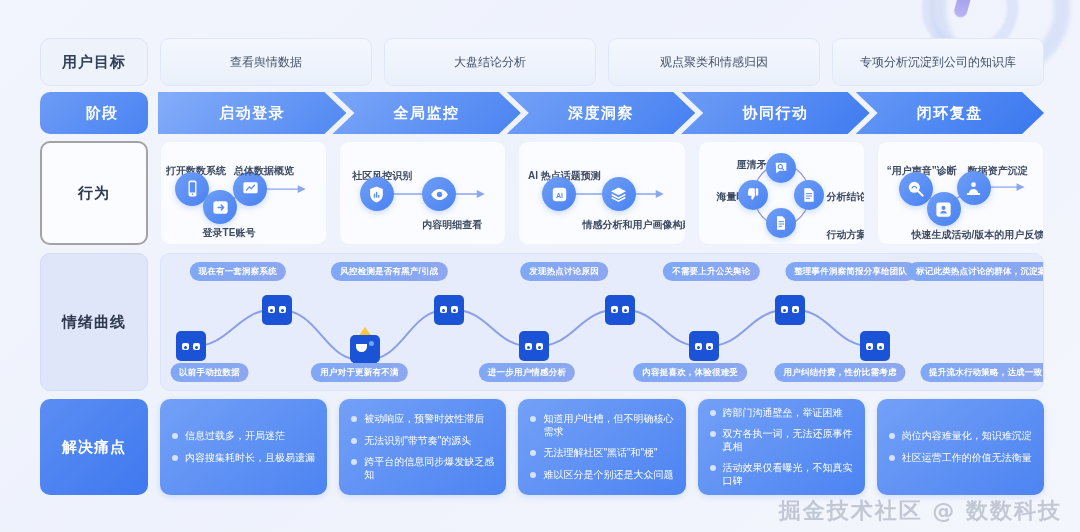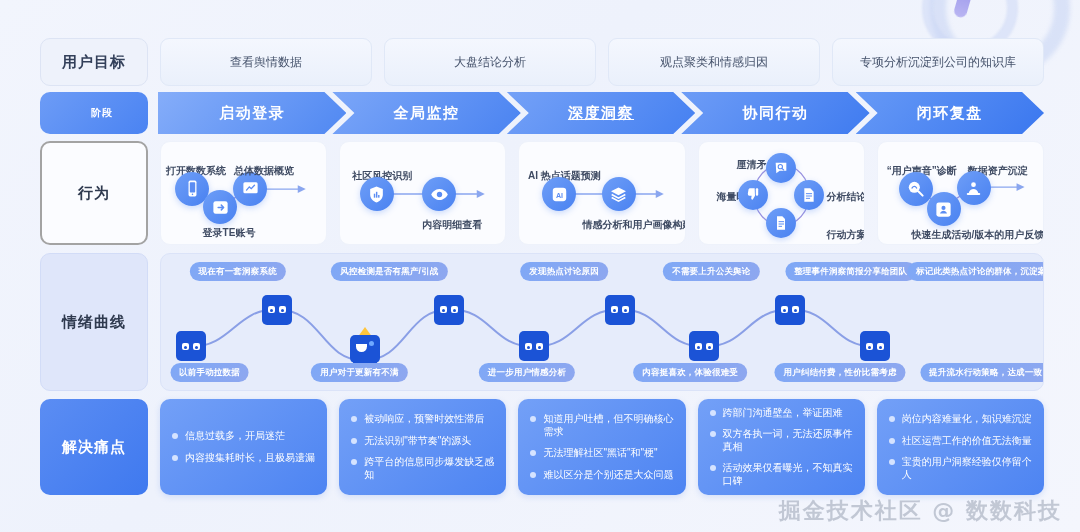--- a/index.html
+++ b/index.html
@@ -49,21 +49,21 @@
     background: #eef2fb; border: 1px solid #dde4f4; color: #33405a;
   }
   .rowlabel.white { background: #fbfcff; border: 2px solid #a3a3a3; }
   .rowlabel.lav { background: #dfe6fa; border: 1px solid #d2dcf7; }
   .rowlabel.blue {
     background: linear-gradient(135deg,#5b8df3,#3f79ef);
     color: #fff; border: none;
   }
   .rowlabel.stage {
     background: linear-gradient(135deg,#6d9cf6,#4a83f2);
-    color: #fff; border: none; font-size: 10px; padding-left: 16px;
+    color: #fff; border: none; font-size: 15px; padding-left: 16px;
   }
 
   
   #row-goals { top: 38px; height: 48px; gap: 12px; }
   .goal-card {
     flex: 1;
     display: flex; align-items: center; justify-content: center;
     background: linear-gradient(180deg,#f4f7fe,#eaf0fb);
     border: 1px solid #e0e8f7;
     border-radius: 9px;
@@ -81,21 +81,21 @@
     background: linear-gradient(135deg,#7aa6f8 0%,#4a82f1 100%);
     clip-path: polygon(0 0, calc(100% - 22px) 0, 100% 50%, calc(100% - 22px) 100%, 0 100%, 22px 50%);
     margin-left: -16px;
   }
   .stage-item:first-child {
     clip-path: polygon(0 0, calc(100% - 22px) 0, 100% 50%, calc(100% - 22px) 100%, 0 100%);
     margin-left: 0;
   }
   .stage-item:nth-child(1){ background: linear-gradient(135deg,#85adf9,#5088f2); }
   .stage-item:nth-child(2){ background: linear-gradient(135deg,#7ba6f8,#4a83f1); }
-  .stage-item:nth-child(3){ background: linear-gradient(135deg,#74a1f7,#4580f1); text-decoration: underline; }
+  .stage-item:nth-child(3){ background: linear-gradient(135deg,#74a1f7,#4580f1); }
   .stage-item:nth-child(4){ background: linear-gradient(135deg,#6d9cf6,#3f7bf0); }
   .stage-item:nth-child(5){ background: linear-gradient(135deg,#6699f6,#3a77ef); }
 
   
   #row-behavior { top: 141px; height: 104px; gap: 12px; }
   .behavior-panel {
     flex: 1; background: #fbfcff; border: 1px solid #eef2fb;
     border-radius: 10px; position: relative; overflow: hidden;
   }
   .bhv-label {
@@ -546,21 +546,17 @@
     </div>
     <div class="pain-card">
       <div class="pain-item">
           <span class="bullet"></span>
           <span>岗位内容难量化，知识难沉淀</span>
         </div>
       <div class="pain-item">
           <span class="bullet"></span>
           <span>社区运营工作的价值无法衡量</span>
         </div>
-      <div class="pain-item">
-          <span class="bullet"></span>
-          <span>宝贵的用户洞察经验仅停留个人</span>
-        </div>
     </div>
   </div>
 
   <div class="watermark">掘金技术社区 @ 数数科技</div>
 </div>
 
 </body></html>

